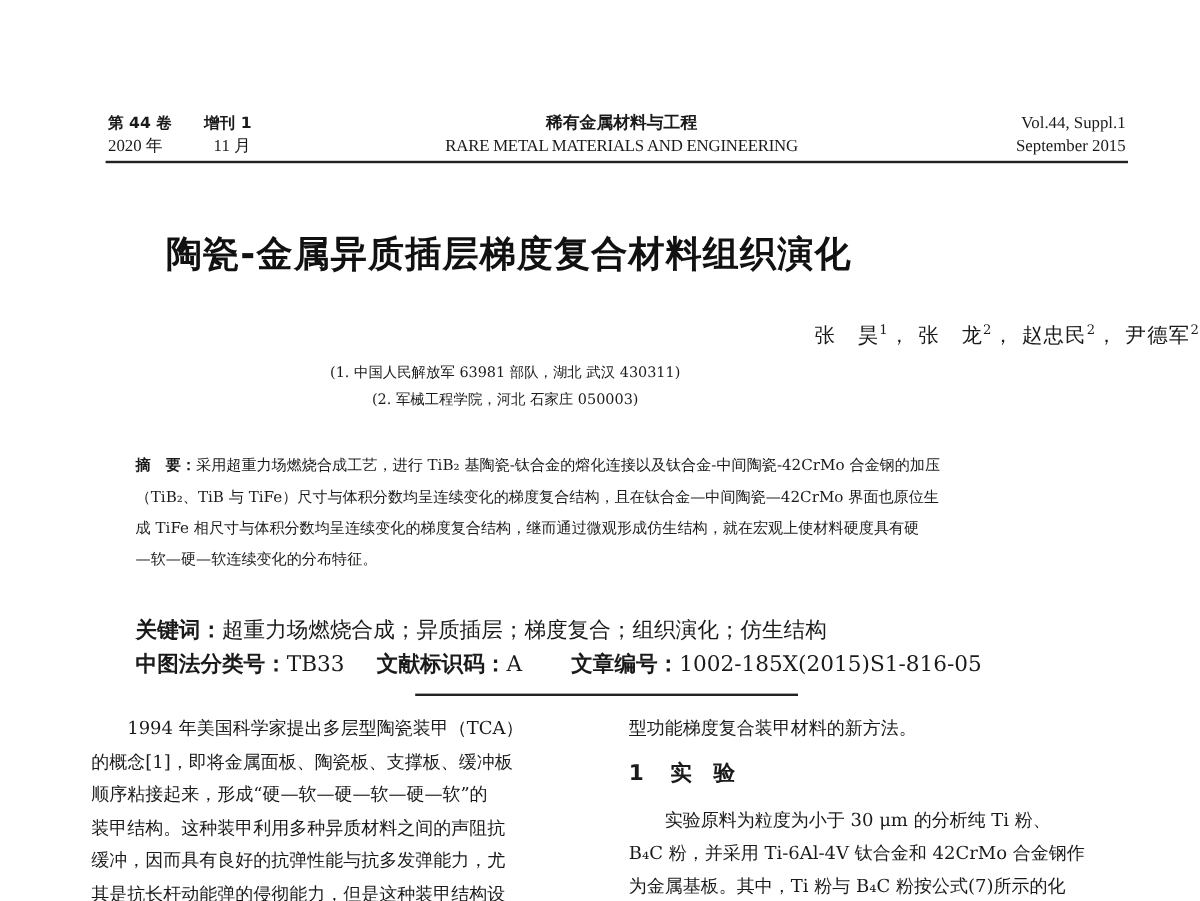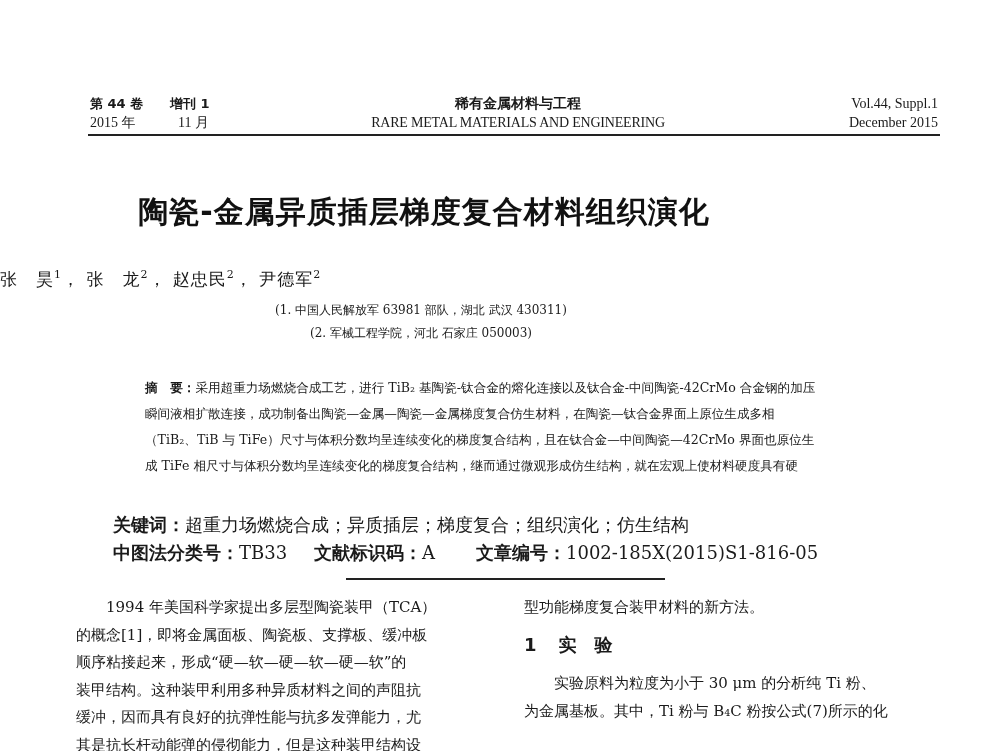--- a/index.html
+++ b/index.html
@@ -2,67 +2,67 @@
 <html><head>
 <meta charset="utf-8">
 <style>
   html, body { margin: 0; padding: 0; background: #ffffff; }
   body { width: 1000px; height: 751px; position: relative; overflow: hidden; color: #1a1a1a; font-family: "DejaVu Serif", serif; }
   .abs { position: absolute; }
   .hdr { font-family: "Liberation Serif", serif; font-size: 14px; line-height: 18px; color: #1a1a1a; }
   .hdr-cn { font-family: "DejaVu Sans", sans-serif; font-size: 13px; line-height: 18px; font-weight: bold; }
   .hdr-rule { position: absolute; left: 88px; top: 134px; width: 852px; height: 2px; background: #222; }
   .title { position: absolute; left: 0; width: 848px; top: 192px; text-align: center; font-family: "DejaVu Sans", sans-serif; font-weight: bold; font-size: 30px; letter-spacing: 1px; color: #111; }
-  .authors { position: absolute; left: 0; width: 1000px; top: 268px; text-align: left; font-family: "DejaVu Serif", serif; font-size: 17px; letter-spacing: 1px; }
+  .authors { position: absolute; left: 0; width: 1000px; top: 268px; text-align: right; font-family: "DejaVu Serif", serif; font-size: 17px; letter-spacing: 1px; }
   .authors sup { font-size: 11px; }
   .affil { position: absolute; left: 0; width: 842px; text-align: center; font-family: "DejaVu Serif", serif; font-size: 12px; }
-  .abstract { position: absolute; left: 113px; top: 375px; width: 790px; font-size: 12.6px; line-height: 26px; font-family: "DejaVu Serif", serif; margin-left: 32px; }
+  .abstract { position: absolute; left: 113px; top: 375px; width: 790px; font-size: 12.6px; line-height: 26px; font-family: "DejaVu Serif", serif; }
   .abstract .lbl { font-weight: bold; font-family: "DejaVu Sans", sans-serif; }
   .meta-line { position: absolute; left: 113px; font-size: 18px; font-family: "DejaVu Serif", serif; }
   .meta-line .lbl { font-weight: bold; font-family: "DejaVu Sans", sans-serif; }
   .sep { position: absolute; left: 346px; top: 578px; width: 319px; height: 2px; background: #222; }
   .col { position: absolute; top: 594px; width: 420px; font-size: 15px; line-height: 27.5px; font-family: "DejaVu Serif", serif; text-align: justify; }
   .indent { text-indent: 2em; }
   .sec-head { font-family: "DejaVu Sans", sans-serif; font-weight: bold; font-size: 18px; margin: 9px 0 12px 0; }
   .sec-head span { margin-right: 22px; }
   sub, sup { line-height: 0; }
   .line { display: block; white-space: nowrap; }
 </style>
 </head>
 <body>
 
 <div class="abs hdr-cn" style="left:90px; top:95px;">第 44 卷</div>
 <div class="abs hdr-cn" style="left:170px; top:95px;">增刊 1</div>
-<div class="abs hdr" style="left:90px; top:114px;">2015 年</div>
+<div class="abs hdr" style="left:90px; top:114px;">2020 年</div>
 <div class="abs hdr" style="left:178px; top:114px;">11 月</div>
 
 <div class="abs hdr-cn" style="left:0; width:1036px; top:94px; text-align:center; font-size:14px;">稀有金属材料与工程</div>
 <div class="abs hdr" style="left:0; width:1036px; top:114px; text-align:center; letter-spacing:-0.2px;">RARE METAL MATERIALS AND ENGINEERING</div>
 
 <div class="abs hdr" style="right:62px; top:95px; ">Vol.44, Suppl.1</div>
-<div class="abs hdr" style="right:62px; top:114px; text-align:right;">December 2015</div>
+<div class="abs hdr" style="right:62px; top:114px; text-align:right;">September 2015</div>
 
 <div class="hdr-rule"></div>
 
 <div class="title">陶瓷-金属异质插层梯度复合材料组织演化</div>
 
 <div class="authors">
   <span>张　昊</span><sup>1</sup>，
   <span>张　龙</span><sup>2</sup>，
   <span>赵忠民</span><sup>2</sup>，
   <span>尹德军</span><sup>2</sup>
 </div>
 <div class="affil" style="top:302px;">(1. 中国人民解放军 63981 部队，湖北 武汉 430311)</div>
 <div class="affil" style="top:325px;">(2. 军械工程学院，河北 石家庄 050003)</div>
 
 <div class="abstract">
   <span class="line"><span class="lbl">摘　要：</span><span>采用超重力场燃烧合成工艺，进行 TiB₂ 基陶瓷-钛合金的熔化连接以及钛合金-中间陶瓷-42CrMo 合金钢的加压</span></span>
-  <span class="line">瞬间液相扩散连接，成功制备出陶瓷—金属—陶瓷—金属梯度复合仿生材料，在陶瓷—钛合金界面上原位生成多相</span>
   <span class="line">（TiB₂、TiB 与 TiFe）尺寸与体积分数均呈连续变化的梯度复合结构，且在钛合金—中间陶瓷—42CrMo 界面也原位生</span>
   <span class="line">成 TiFe 相尺寸与体积分数均呈连续变化的梯度复合结构，继而通过微观形成仿生结构，就在宏观上使材料硬度具有硬</span>
+  <span class="line">—软—硬—软连续变化的分布特征。</span>
 </div>
 
 <div class="meta-line" style="top:513px;">
   <span class="lbl">关键词：</span><span>超重力场燃烧合成；异质插层；梯度复合；组织演化；仿生结构</span>
 </div>
 
 <div class="meta-line" style="top:541px;">
   <span class="lbl">中图法分类号：</span><span>TB33</span>
 </div>
 <div class="meta-line" style="left:314px; top:541px;">
@@ -82,14 +82,15 @@
   <span class="line">缓冲，因而具有良好的抗弹性能与抗多发弹能力，尤</span>
   <span class="line">其是抗长杆动能弹的侵彻能力，但是这种装甲结构设</span>
 </div>
 
 <div class="col" style="left:524px;">
   <span class="line">型功能梯度复合装甲材料的新方法。</span>
   <div class="sec-head">
     <span>1</span><span>实　验</span>
   </div>
   <span class="line indent">实验原料为粒度为小于 30 μm 的分析纯 Ti 粉、</span>
+  <span class="line">B₄C 粉，并采用 Ti-6Al-4V 钛合金和 42CrMo 合金钢作</span>
   <span class="line">为金属基板。其中，Ti 粉与 B₄C 粉按公式(7)所示的化</span>
 </div>
 
 </body></html>

